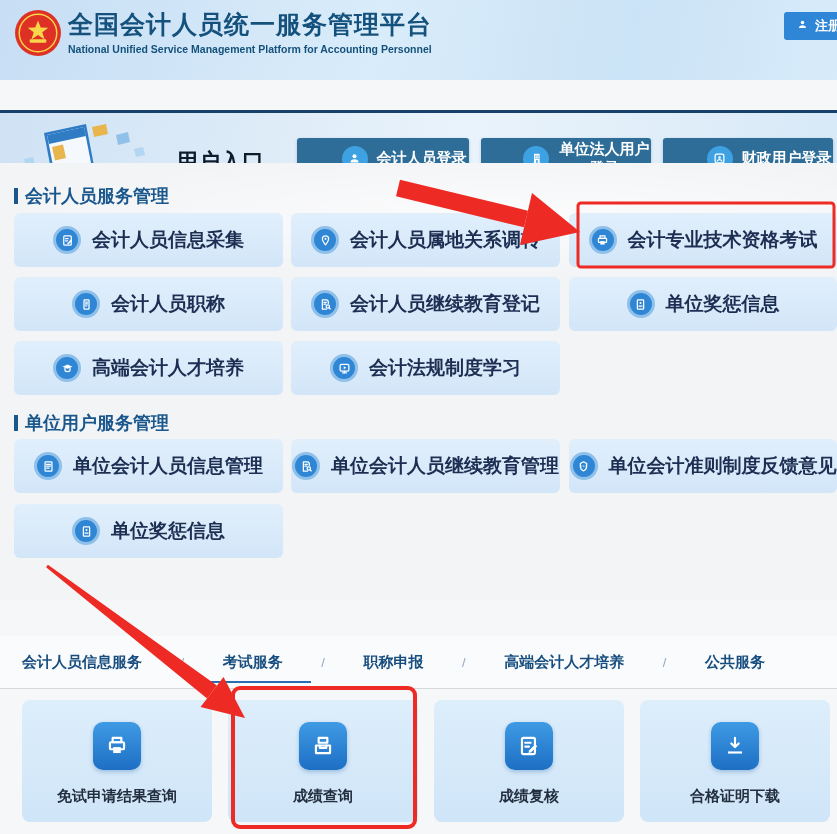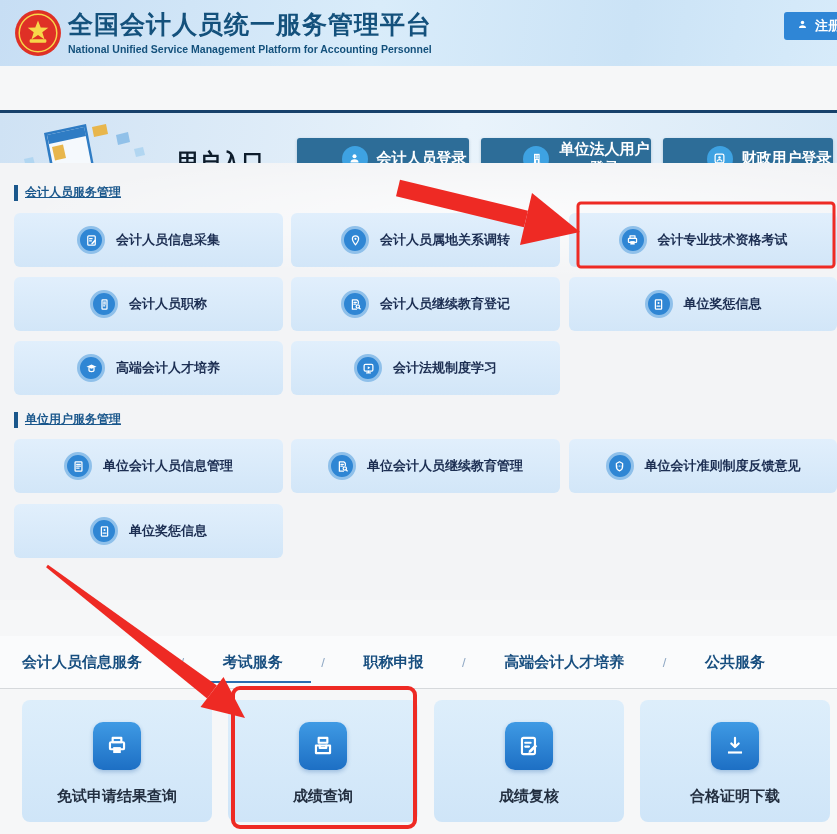--- a/index.html
+++ b/index.html
@@ -1,21 +1,21 @@
 <!DOCTYPE html>
 <html><head>
 <meta charset="utf-8">
 <style>
   * { margin:0; padding:0; box-sizing:border-box; }
   html,body { background:#e9ecef; }
   body { font-family:"Liberation Sans","DejaVu Sans",sans-serif; }
   #page { position:relative; width:837px; height:834px; overflow:hidden; background:#f6f7f8; }
 
   
-  .header { position:absolute; left:0; top:0; width:837px; height:66px;
+  .header { position:absolute; left:0; top:0; width:837px; height:80px;
     background:linear-gradient(100deg,#c7def4 0%,#d9ecfa 45%,#cbe3f6 75%,#d7ebfa 100%); }
   .emblem { position:absolute; left:14px; top:9px; width:48px; height:48px; }
   .titles { position:absolute; left:68px; top:8px; }
   .title-cn { font-size:25px; font-weight:bold; color:#14517c; letter-spacing:1px; }
   .title-en { font-size:10.5px; font-weight:bold; color:#14517c; margin-top:2px; }
   .reg-btn { position:absolute; right:-16px; top:12px; height:28px; padding:0 12px;
     display:flex; align-items:center; gap:6px; background:#2f86d6; border:none;
     border-radius:3px; color:#fff; font-size:13px; font-weight:bold; cursor:pointer; }
 
   
@@ -30,27 +30,27 @@
     box-shadow:0 1px 3px rgba(20,60,100,.25);padding-left:42px; }
   .lb1 { left:297px; width:172px; } .lb2 { left:481px; width:170px; } .lb3 { left:663px; width:170px; }
   .lb-ic { width:26px; height:26px; border-radius:50%; background:#3ea2e2; display:flex;
     align-items:center; justify-content:center; flex:0 0 auto; }
 
   
   .main { position:absolute; left:0; top:163px; width:837px; height:437px;
     background:#f3f4f6 radial-gradient(ellipse 700px 90px at 60% 12%, rgba(255,255,255,.7), transparent 70%); }
   .sec-hdr { position:absolute; left:14px; display:flex; align-items:center; gap:7px; }
   .sec-bar { width:4px; height:16px; background:#1a578c; }
-  .sec-title { font-size:12px; font-weight:bold; color:#1a578c;text-decoration:underline; }
+  .sec-title { font-size:18px; font-weight:bold; color:#1a578c; }
   .svc { position:absolute; height:54px; border-radius:6px; cursor:pointer;
     background:linear-gradient(180deg,#e1effc,#d2e6f8); display:flex; align-items:center;
     justify-content:center; gap:11px; }
   .ic { width:28px; height:28px; border-radius:50%; background:#2f86d4;
     border:3px solid #8fc0ea; display:flex; align-items:center; justify-content:center; flex:0 0 auto; }
-  .svc-label { font-size:13px; font-weight:bold; color:#1c2e52; }
+  .svc-label { font-size:19px; font-weight:bold; color:#1c2e52; }
 
   
   .hall { position:absolute; left:0; top:600px; width:837px; height:36px; background:#2e6b9c;
     display:flex; align-items:center; justify-content:center; }
   .hall::before,.hall::after { content:""; position:absolute; top:0; bottom:0; width:240px;
     background-image:radial-gradient(rgba(255,255,255,.25) 1px, transparent 1.4px);
     background-size:8px 8px; opacity:.6; }
   .hall::before { left:0; } .hall::after { right:0; }
   .hall-title { font-size:16px; font-weight:bold; color:#fff; letter-spacing:2px; position:relative; z-index:1; }
 

